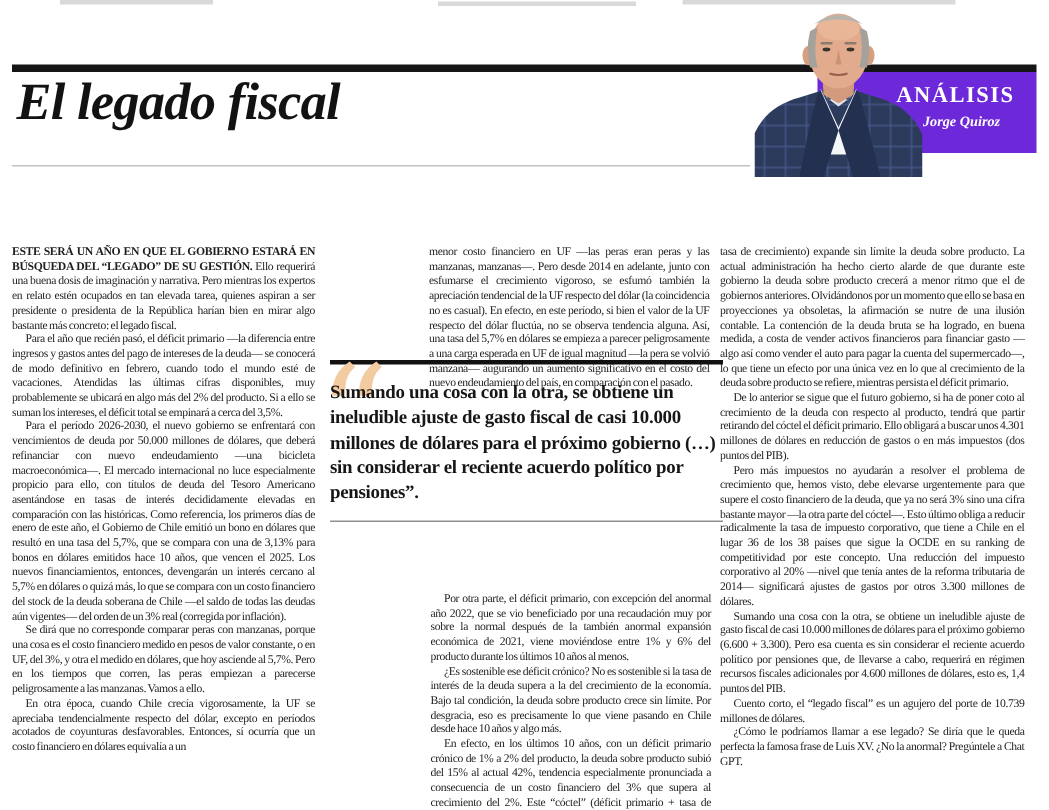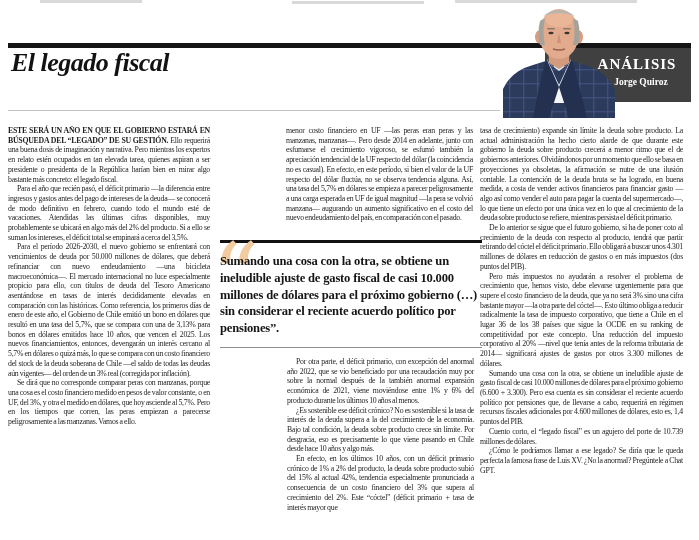--- a/index.html
+++ b/index.html
@@ -7,41 +7,41 @@
     width:699px;height:540px;background:#ffffff;position:relative;overflow:hidden;
     font-family:"Liberation Serif", serif;
   }
   .frag{position:absolute;top:0;height:3px;background:#d9d9d9;}
   .frag.f1{left:40px;width:102px;}
   .frag.f2{left:292px;width:132px;top:1px;}
   .frag.f3{left:455px;width:182px;}
   .main-rule{position:absolute;left:8px;top:43px;width:683px;height:5px;background:#151515;}
   .headline{
     position:absolute;left:11px;top:48px;margin:0;
-    font-size:26px;font-weight:bold;font-style:italic;letter-spacing:-0.5px;color:#121212;
+    font-size:35px;font-weight:bold;font-style:italic;letter-spacing:-0.5px;color:#121212;
   }
   .sub-rule{position:absolute;left:8px;top:110px;width:492px;height:1px;background:#c2c2c2;}
 
   
-  .tagbox{position:absolute;left:545px;top:48px;width:146px;height:54px;background:#404040;}
+  .tagbox{position:absolute;left:545px;top:48px;width:146px;height:54px;background:#6d28d9;}
   .tagbox .tag{
     margin-top:8px;padding-left:38px;text-align:center;
     color:#ffffff;font-weight:bold;font-size:15px;letter-spacing:1px;
   }
   .tagbox .byline{
     margin-top:4px;padding-left:46px;text-align:center;
-    color:#ffffff;font-weight:bold;font-size:9.5px;
+    color:#ffffff;font-weight:bold;font-style:italic;font-size:9.5px;
   }
   .portrait{position:absolute;left:503px;top:7px;width:112px;height:111px;}
 
   
   .col{
     position:absolute;text-align:justify;color:#1e1e1e;
     font-size:7.8px;line-height:9.7px;letter-spacing:-0.25px;word-spacing:-0.5px;
-    hyphens:auto;-webkit-hyphens:auto;
+    hyphens:auto;margin-top:37px;-webkit-hyphens:auto;
   }
   .col p{margin:0;}
   .col p.ind{text-indent:9px;}
   .col .lead{font-weight:bold;}
   .col1{left:8px;top:126px;width:202px;}
   .col2top{left:286px;top:126px;width:187px;}
   .col2bot{left:287px;top:357px;width:187px;}
   .col3{left:480px;top:126px;width:203px;}
 
   
@@ -114,20 +114,21 @@
       <path d="M56,26 L54,36 L58,36 Z" fill="#cd9173"></path>
       <path d="M50,42 Q56,44 62,42" stroke="#96604d" stroke-width="1.4" fill="none"></path>
     </svg>
   </div>
 
   <div class="col col1">
     <p><span class="lead">ESTE SERÁ UN AÑO EN QUE EL GOBIERNO ESTARÁ EN BÚSQUEDA DEL “LEGADO” DE SU GESTIÓN.</span> <span>Ello requerirá una buena dosis de imaginación y narrativa. Pero mientras los expertos en relato estén ocupados en tan elevada tarea, quienes aspiran a ser presidente o presidenta de la República harían bien en mirar algo bastante más concreto: el legado fiscal.</span></p>
     <p class="ind">Para el año que recién pasó, el déficit primario —la diferencia entre ingresos y gastos antes del pago de intereses de la deuda— se conocerá de modo definitivo en febrero, cuando todo el mundo esté de vacaciones. Atendidas las últimas cifras disponibles, muy probablemente se ubicará en algo más del 2% del producto. Si a ello se suman los intereses, el déficit total se empinará a cerca del 3,5%.</p>
     <p class="ind">Para el período 2026-2030, el nuevo gobierno se enfrentará con vencimientos de deuda por 50.000 millones de dólares, que deberá refinanciar con nuevo endeudamiento —una bicicleta macroeconómica—. El mercado internacional no luce especialmente propicio para ello, con títulos de deuda del Tesoro Americano asentándose en tasas de interés decididamente elevadas en comparación con las históricas. Como referencia, los primeros días de enero de este año, el Gobierno de Chile emitió un bono en dólares que resultó en una tasa del 5,7%, que se compara con una de 3,13% para bonos en dólares emitidos hace 10 años, que vencen el 2025. Los nuevos financiamientos, entonces, devengarán un interés cercano al 5,7% en dólares o quizá más, lo que se compara con un costo financiero del stock de la deuda soberana de Chile —el saldo de todas las deudas aún vigentes— del orden de un 3% real (corregida por inflación).</p>
     <p class="ind">Se dirá que no corresponde comparar peras con manzanas, porque una cosa es el costo financiero medido en pesos de valor constante, o en UF, del 3%, y otra el medido en dólares, que hoy asciende al 5,7%. Pero en los tiempos que corren, las peras empiezan a parecerse peligrosamente a las manzanas. Vamos a ello.</p>
+    <p class="ind">En otra época, cuando Chile crecía vigorosamente, la UF se apreciaba tendencialmente respecto del dólar, excepto en períodos acotados de coyunturas desfavorables. Entonces, sí ocurría que un costo financiero en dólares equivalía a un</p>
   </div>
 
   <div class="col col2top">
     <p>menor costo financiero en UF —las peras eran peras y las manzanas, manzanas—. Pero desde 2014 en adelante, junto con esfumarse el crecimiento vigoroso, se esfumó también la apreciación tendencial de la UF respecto del dólar (la coincidencia no es casual). En efecto, en este período, si bien el valor de la UF respecto del dólar fluctúa, no se observa tendencia alguna. Así, una tasa del 5,7% en dólares se empieza a parecer peligrosamente a una carga esperada en UF de igual magnitud —la pera se volvió manzana— augurando un aumento significativo en el costo del nuevo endeudamiento del país, en comparación con el pasado.</p>
   </div>
 
   <div class="q-rule-top"></div>
   <div class="q-mark">“</div>
   <div class="q-text">Sumando una cosa con la otra, se obtiene un ineludible ajuste de gasto fiscal de casi 10.000 millones de dólares para el próximo gobierno (…) sin considerar el reciente acuerdo político por pensiones”.</div>
   <div class="q-rule-bot"></div>

